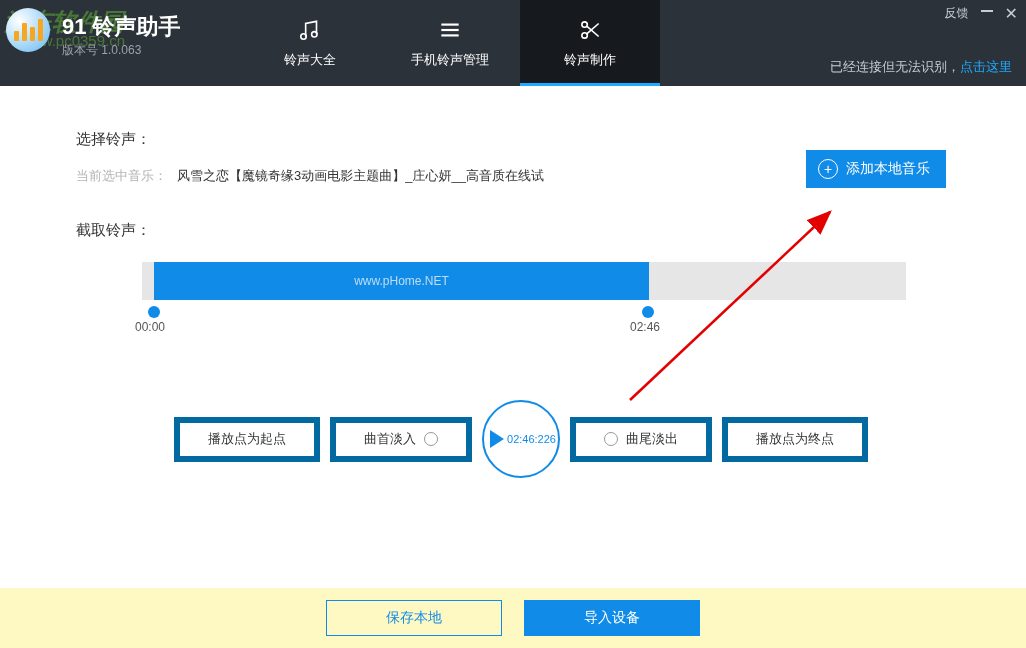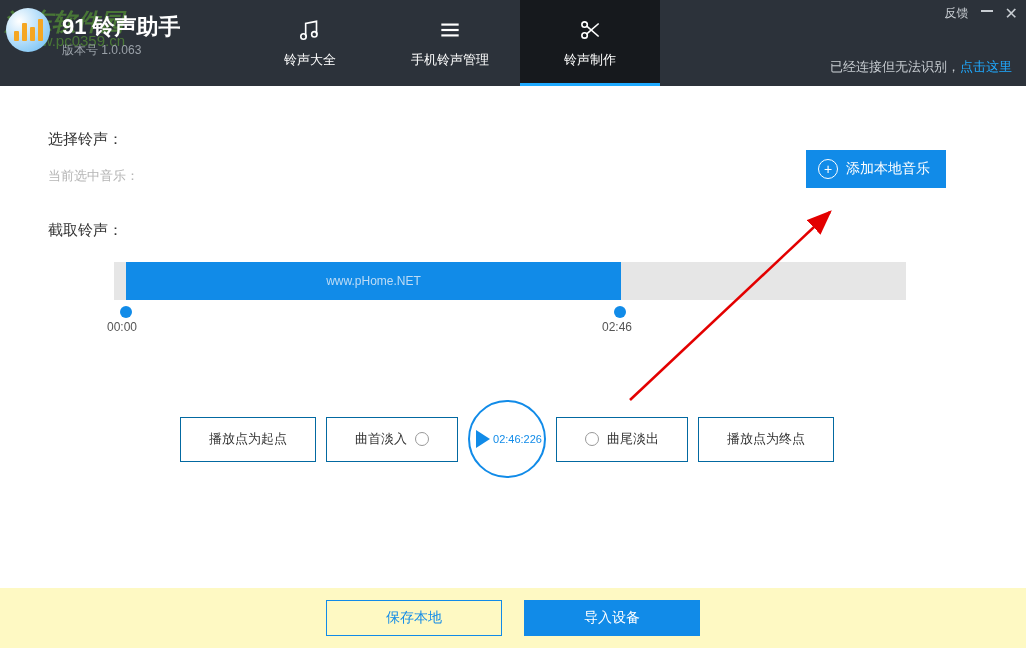--- a/index.html
+++ b/index.html
@@ -24,42 +24,42 @@
 
 .win-ctrl{position:absolute;right:8px;top:4px;display:flex;gap:12px;align-items:center;font-size:12px;color:#c8cdd2}
 .win-ctrl span,.win-ctrl a{cursor:pointer}
 .win-min{width:12px;height:2px;background:#c8cdd2;display:inline-block;position:relative;top:-3px}
 .win-close{font-size:16px;color:#c8cdd2}
 
 .status-bar{position:absolute;right:14px;top:58px;font-size:13px;color:#c8cdd2}
 .status-bar a{color:#1faaff;cursor:pointer}
 
 
-.content{padding:44px 60px 0 48px;position:relative}
+.content{padding:44px 60px 0 76px;position:relative}
 .sec-ttl{font-size:15px;color:#333;margin-bottom:18px}
 .row-current{display:flex;align-items:center;gap:10px;font-size:13px;margin-bottom:36px}
 .lbl-muted{color:#b5b5b5}
 .cur-name{color:#333}
 .add-btn{position:absolute;right:80px;top:64px;background:#118be8;color:#fff;border:none;height:38px;padding:0 16px 0 12px;font-size:14px;display:flex;align-items:center;gap:8px;cursor:pointer}
 .plus-ic{width:20px;height:20px;border:1.5px solid #fff;border-radius:50%;display:flex;align-items:center;justify-content:center;font-size:14px;line-height:1}
 
 
 .slider-wrap{margin:22px 60px 0 66px;position:relative}
 .track-bg{height:38px;background:#e6e6e6;position:relative}
 .track-fill{position:absolute;left:12px;top:0;bottom:0;width:495px;background:#118be8;display:flex;align-items:center;justify-content:center;color:#bedcf5;font-size:12px}
 .handle{position:absolute;width:12px;height:12px;background:#118be8;border-radius:50%;bottom:-18px}
 .handle.h1{left:6px}
 .handle.h2{left:500px}
 .time-lbl{position:absolute;top:58px;font-size:12px;color:#555}
 .tl1{left:-7px}
 .tl2{left:488px}
 
 
 .play-row{margin-top:100px;display:flex;justify-content:center;gap:10px;align-items:center}
-.sm-btn{height:45px;border:1px solid #0369a1;background:#fff;padding:0 28px;font-size:13px;color:#333;cursor:pointer;display:flex;align-items:center;gap:8px}
+.sm-btn{height:45px;border:6px solid #0369a1;background:#fff;padding:0 28px;font-size:13px;color:#333;cursor:pointer;display:flex;align-items:center;gap:8px}
 .sm-btn .radio{width:14px;height:14px;border:1.5px solid #999;border-radius:50%;display:inline-block}
 .play-circ{width:78px;height:78px;border:2px solid #118be8;border-radius:50%;display:flex;flex-direction:row;align-items:center;justify-content:center;gap:3px;cursor:pointer}
 .play-tri{width:0;height:0;border-left:14px solid #118be8;border-top:9px solid transparent;border-bottom:9px solid transparent;margin-left:4px}
 .play-time{font-size:11px;color:#118be8}
 
 
 .footer{position:absolute;bottom:0;left:0;right:0;height:60px;background:#fef9c3;display:flex;justify-content:center;align-items:center;gap:22px}
 .f-btn{width:176px;height:36px;font-size:14px;cursor:pointer;display:flex;align-items:center;justify-content:center}
 .f-outline{border:1px solid #118be8;color:#118be8;background:transparent}
 .f-solid{background:#118be8;color:#fff;border:none}
@@ -122,20 +122,21 @@
 
   <div class="status-bar">
     <span>已经连接但无法识别，</span><a>点击这里</a>
   </div>
 </div>
 
 <div class="content">
   <div class="sec-ttl">选择铃声：</div>
   <div class="row-current">
     <span class="lbl-muted">当前选中音乐：</span>
+    <span class="cur-name">风雪之恋【魔镜奇缘3动画电影主题曲】_庄心妍__高音质在线试</span>
   </div>
   <button class="add-btn">
     <span class="plus-ic">+</span>
     <span>添加本地音乐</span>
   </button>
 
   <div class="sec-ttl">截取铃声：</div>
 
   <div class="slider-wrap">
     <div class="track-bg">

